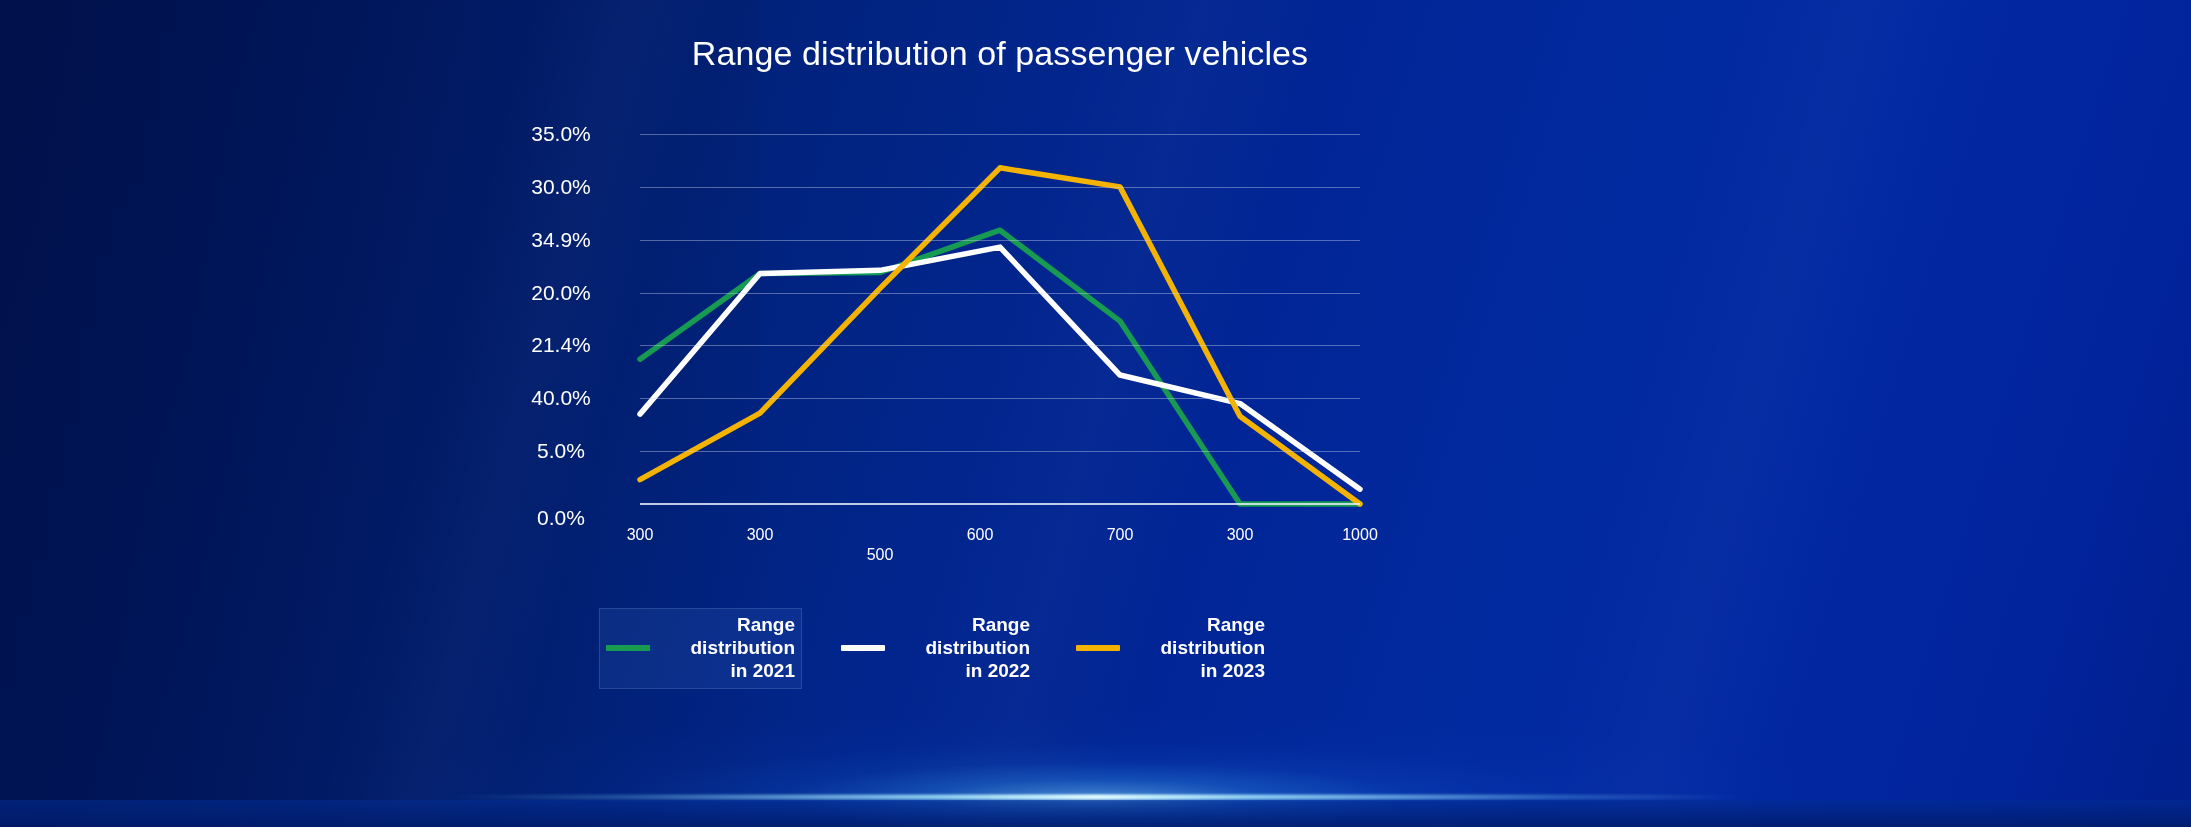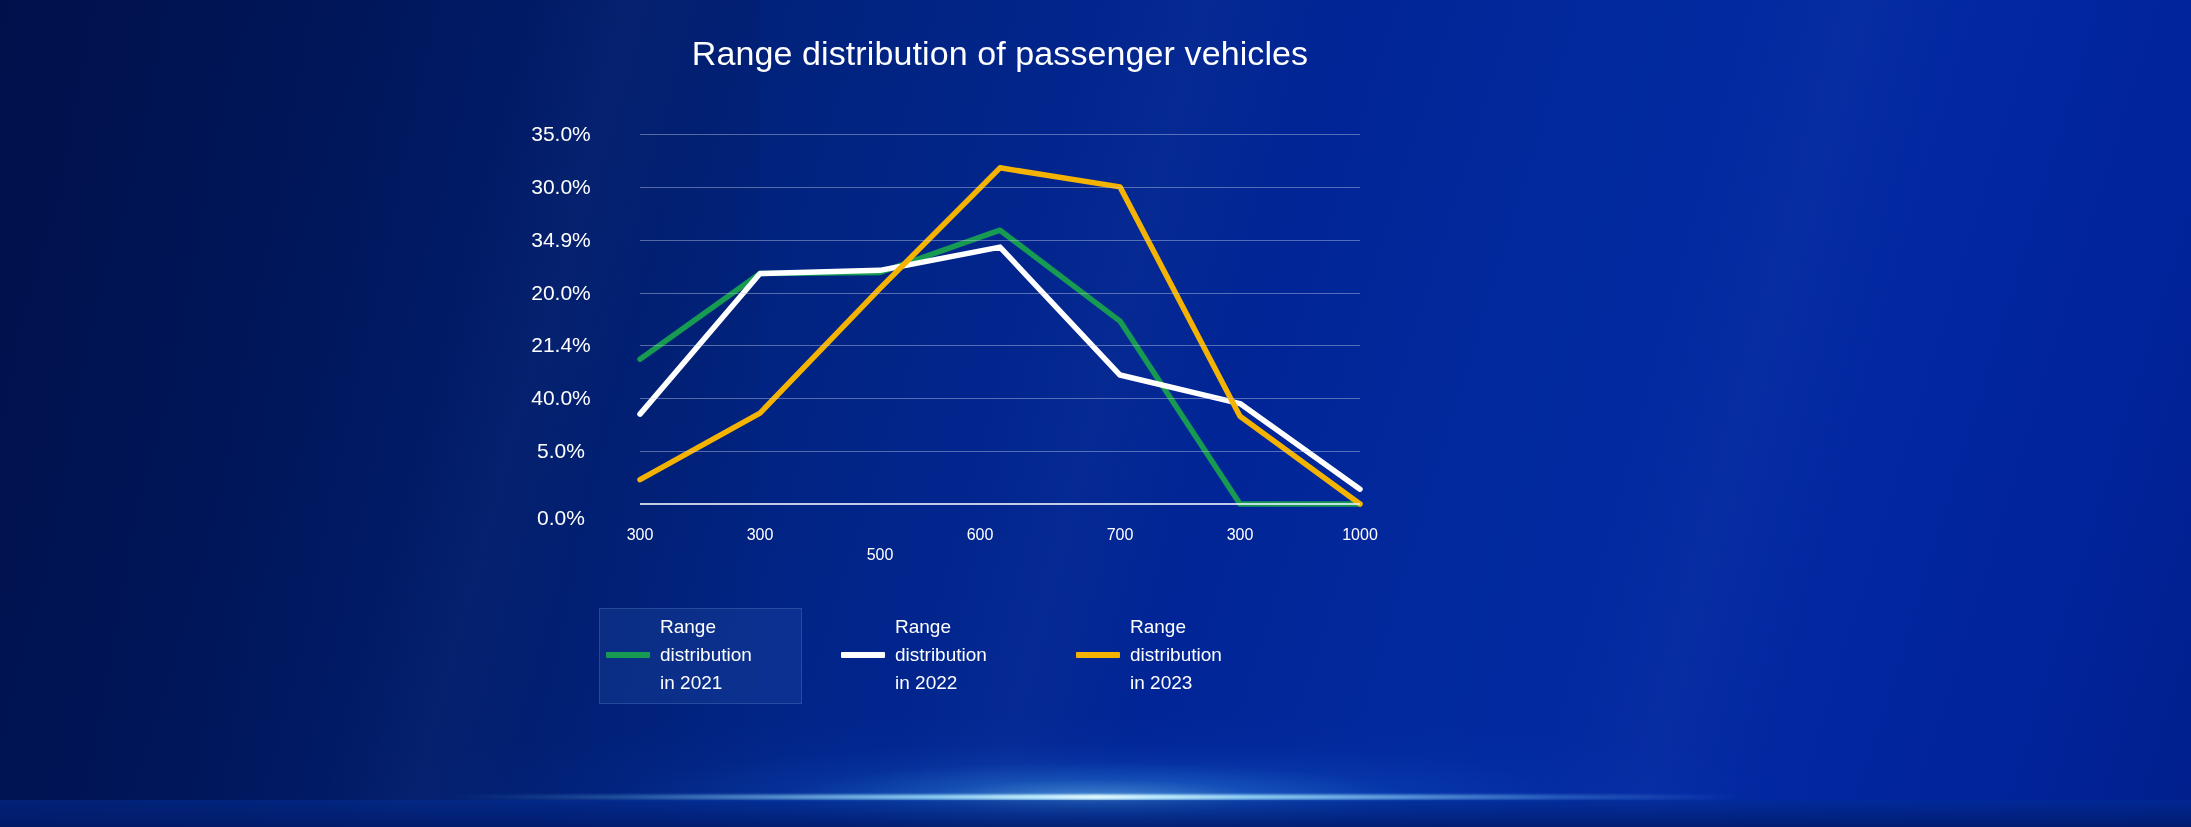--- a/index.html
+++ b/index.html
@@ -201,23 +201,23 @@
   }
   .legend-swatch {
     width: 44px;
     height: 6px;
     border-radius: 1px;
     flex: 0 0 auto;
   }
   .legend-label {
     color: #FFFFFF;
     font-size: 19px;
-    line-height: 28px;
-    font-weight: 400;
-    text-align: left;
+    line-height: 23px;
+    font-weight: 700;
+    text-align: right;
     white-space: pre-line;
     width: 135px;
   }
   .legend-gap-a { width: 34px; }
   .legend-gap-b { width: 34px; }
 </style>
 </head>
 <body>
 
 <div id="stage">

